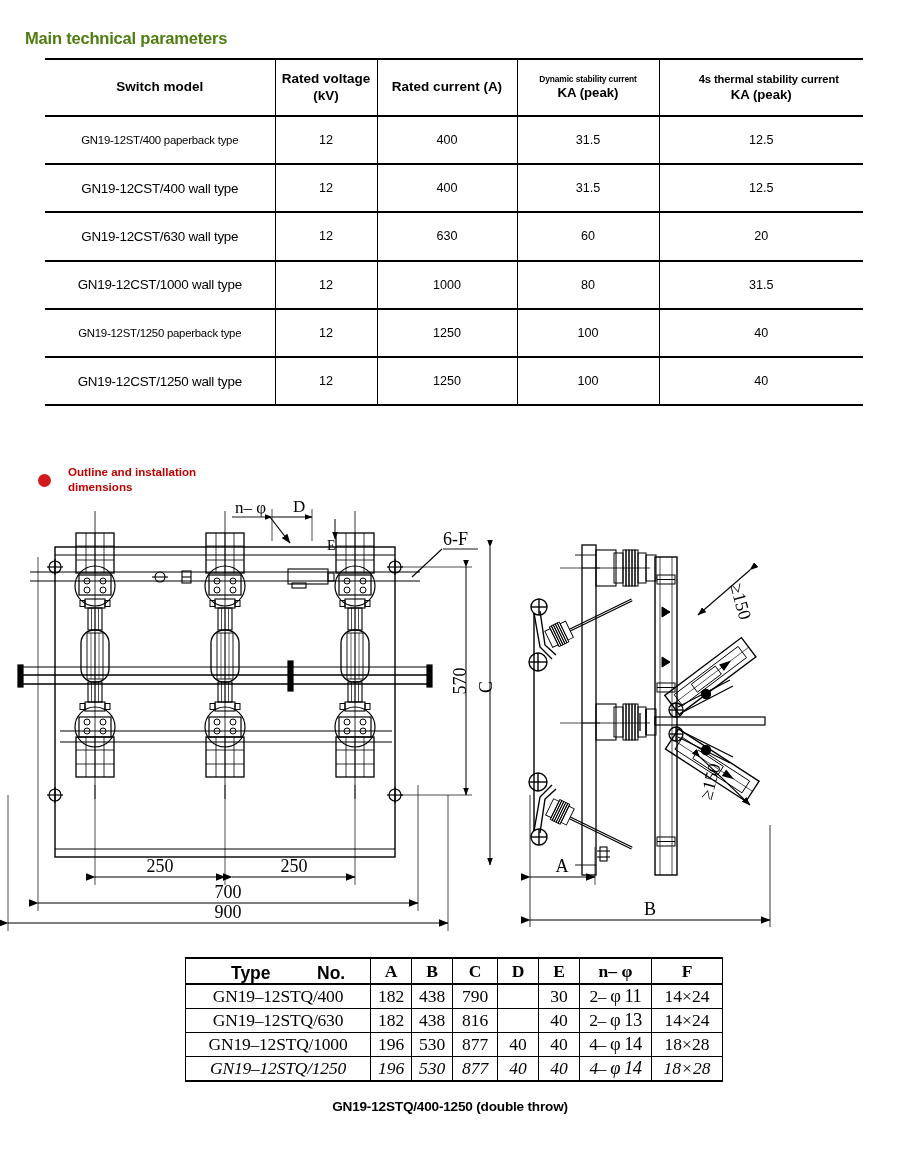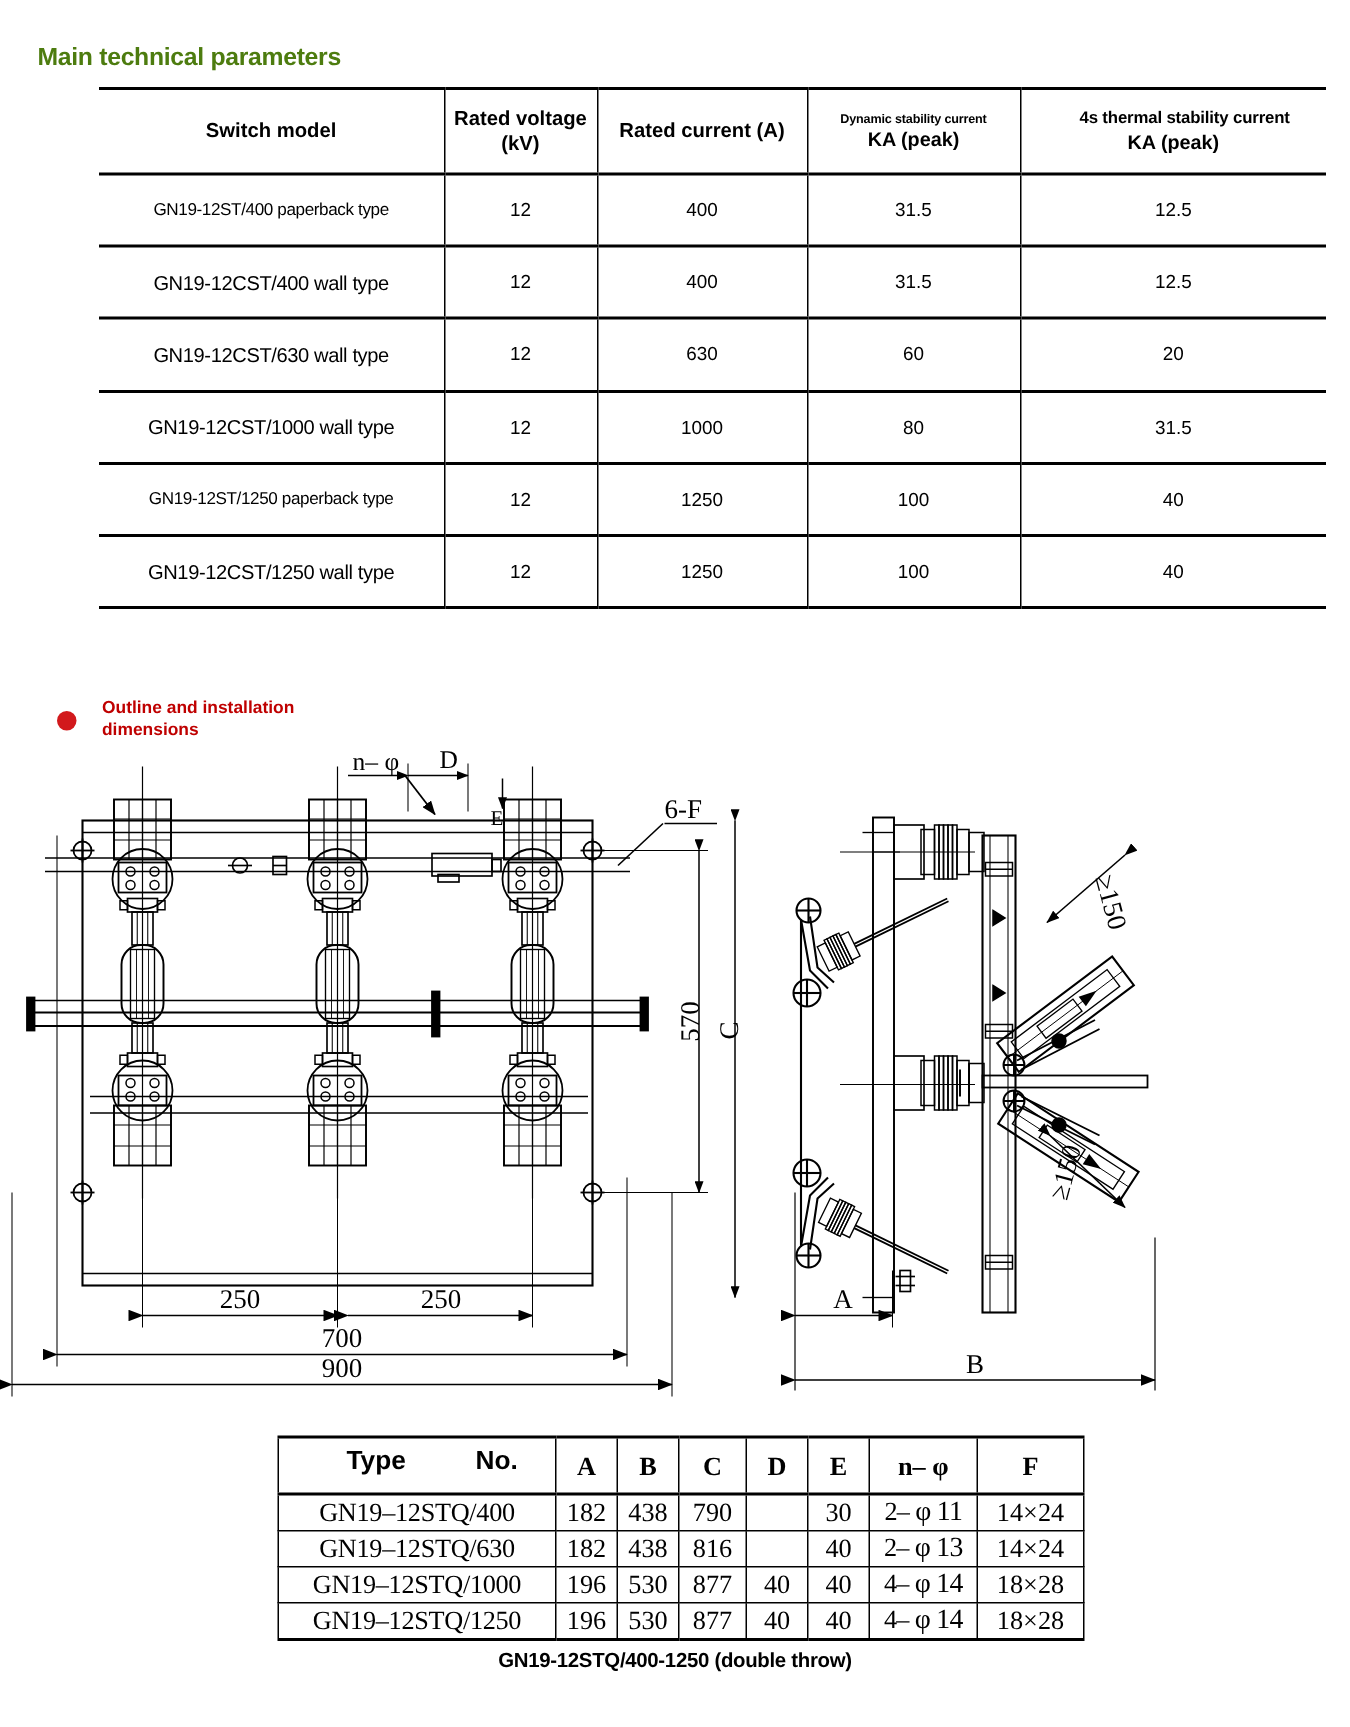--- a/index.html
+++ b/index.html
@@ -22,21 +22,21 @@
     top: 29px;
     font-size: 16.5px;
     font-weight: bold;
     color: #4d7c0f;
     letter-spacing: -0.2px;
   }
 
   
   .param-table-wrap {
     position: absolute;
-    left: 66px;
+    left: 45px;
     top: 58px;
     width: 618px;
   }
   table.param-table {
     border-collapse: collapse;
     width: 618px;
     table-layout: fixed;
   }
   table.param-table tr { }
   table.param-table th, table.param-table td {
@@ -145,26 +145,27 @@
   }
   table.dim-table td, table.dim-table th {
     border: 1.4px solid #000;
     text-align: center;
     vertical-align: middle;
     padding: 0 1px;
     height: 24.2px;
     font-size: 17.5px;
   }
   table.dim-table thead th {
-    height: 38px;
+    height: 26px;
     border-top: 2.4px solid #000;
     border-bottom: 2.4px solid #000;
   }
   table.dim-table tbody tr:last-child td {
     border-bottom: 2.4px solid #000;
+    font-style: italic;
   }
   table.dim-table th:first-child,
   table.dim-table td:first-child {
     border-left: 1.4px solid #000;
   }
   .dcol-type { width: 185px; }
   .dcol-a { width: 41px; }
   .dcol-b { width: 41px; }
   .dcol-c { width: 45px; }
   .dcol-d { width: 41px; }

